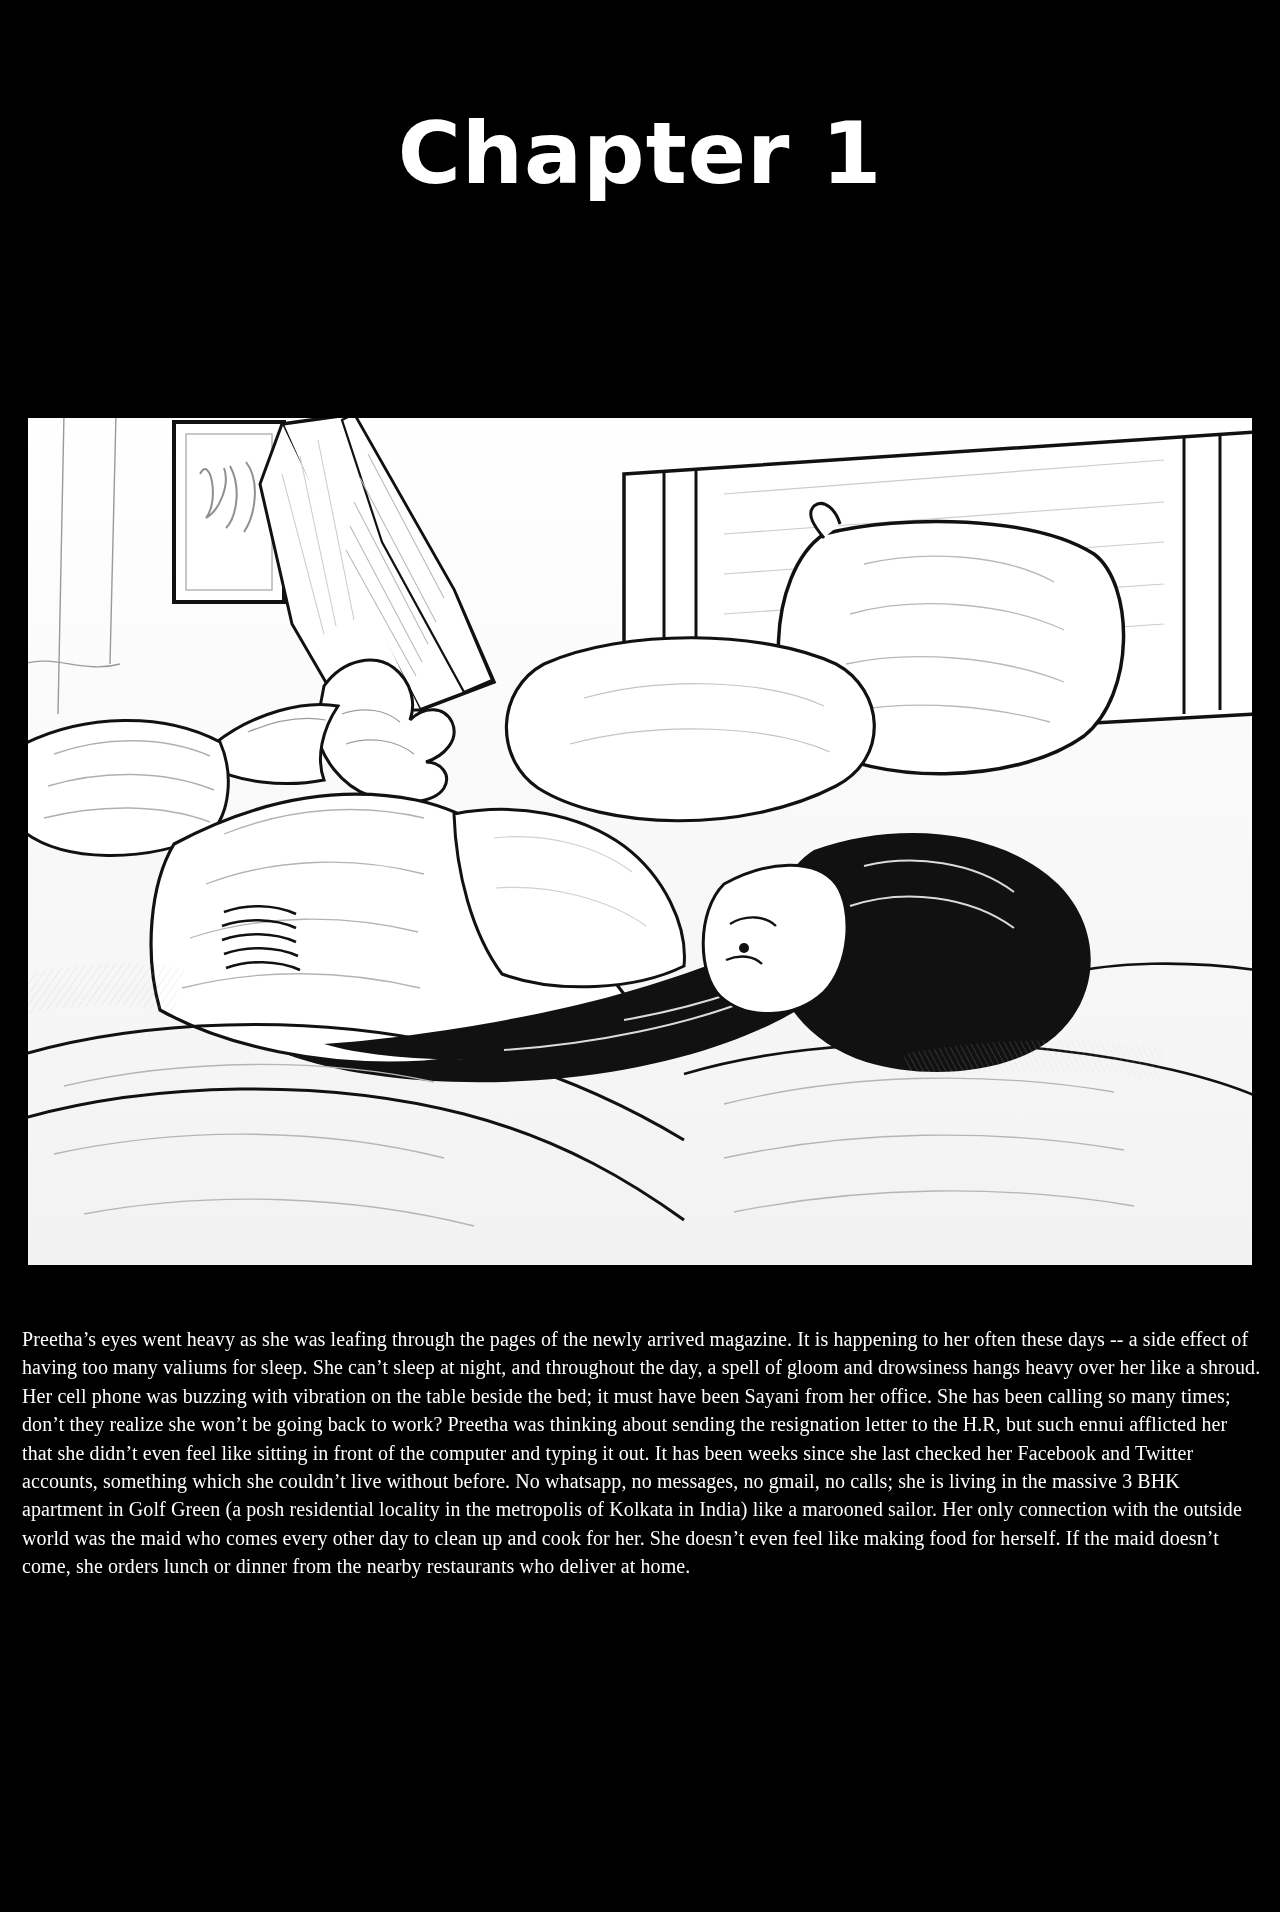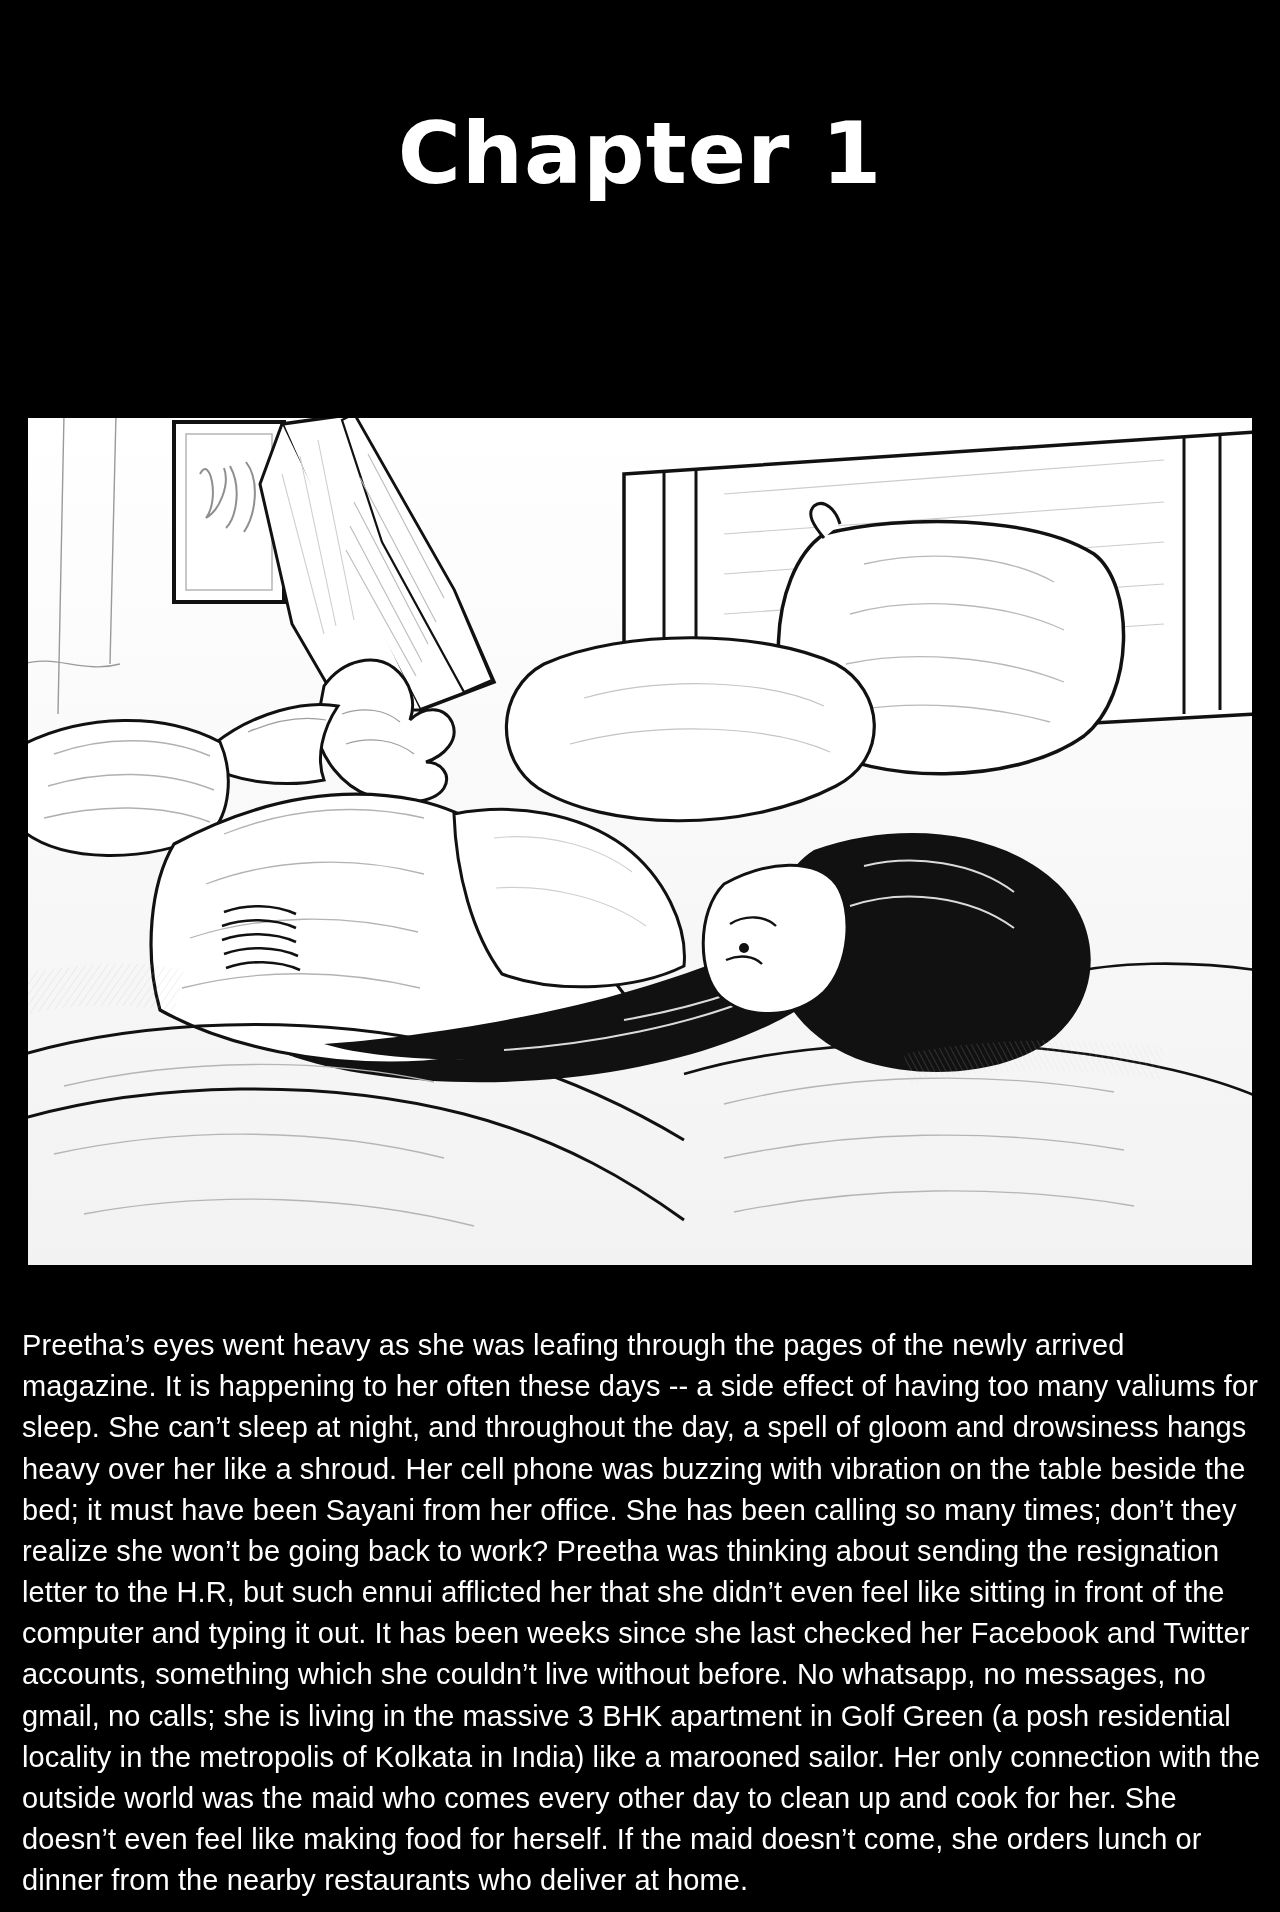--- a/index.html
+++ b/index.html
@@ -46,22 +46,22 @@
     display: block;
     width: 1232px;
     height: 855px;
   }
   .narration {
     position: absolute;
     left: 22px;
     top: 1325px;
     width: 1240px;
     color: #ffffff;
-    font-family: Liberation Sans, sans-serif;
-    font-size: 29px;
+    font-family: Liberation Serif, serif;
+    font-size: 20px;
     line-height: 1.42;
     text-align: left;
     letter-spacing: 0.1px;
   }
   .narration p {
     margin: 0;
   }
 </style>
 </head>
 <body>

